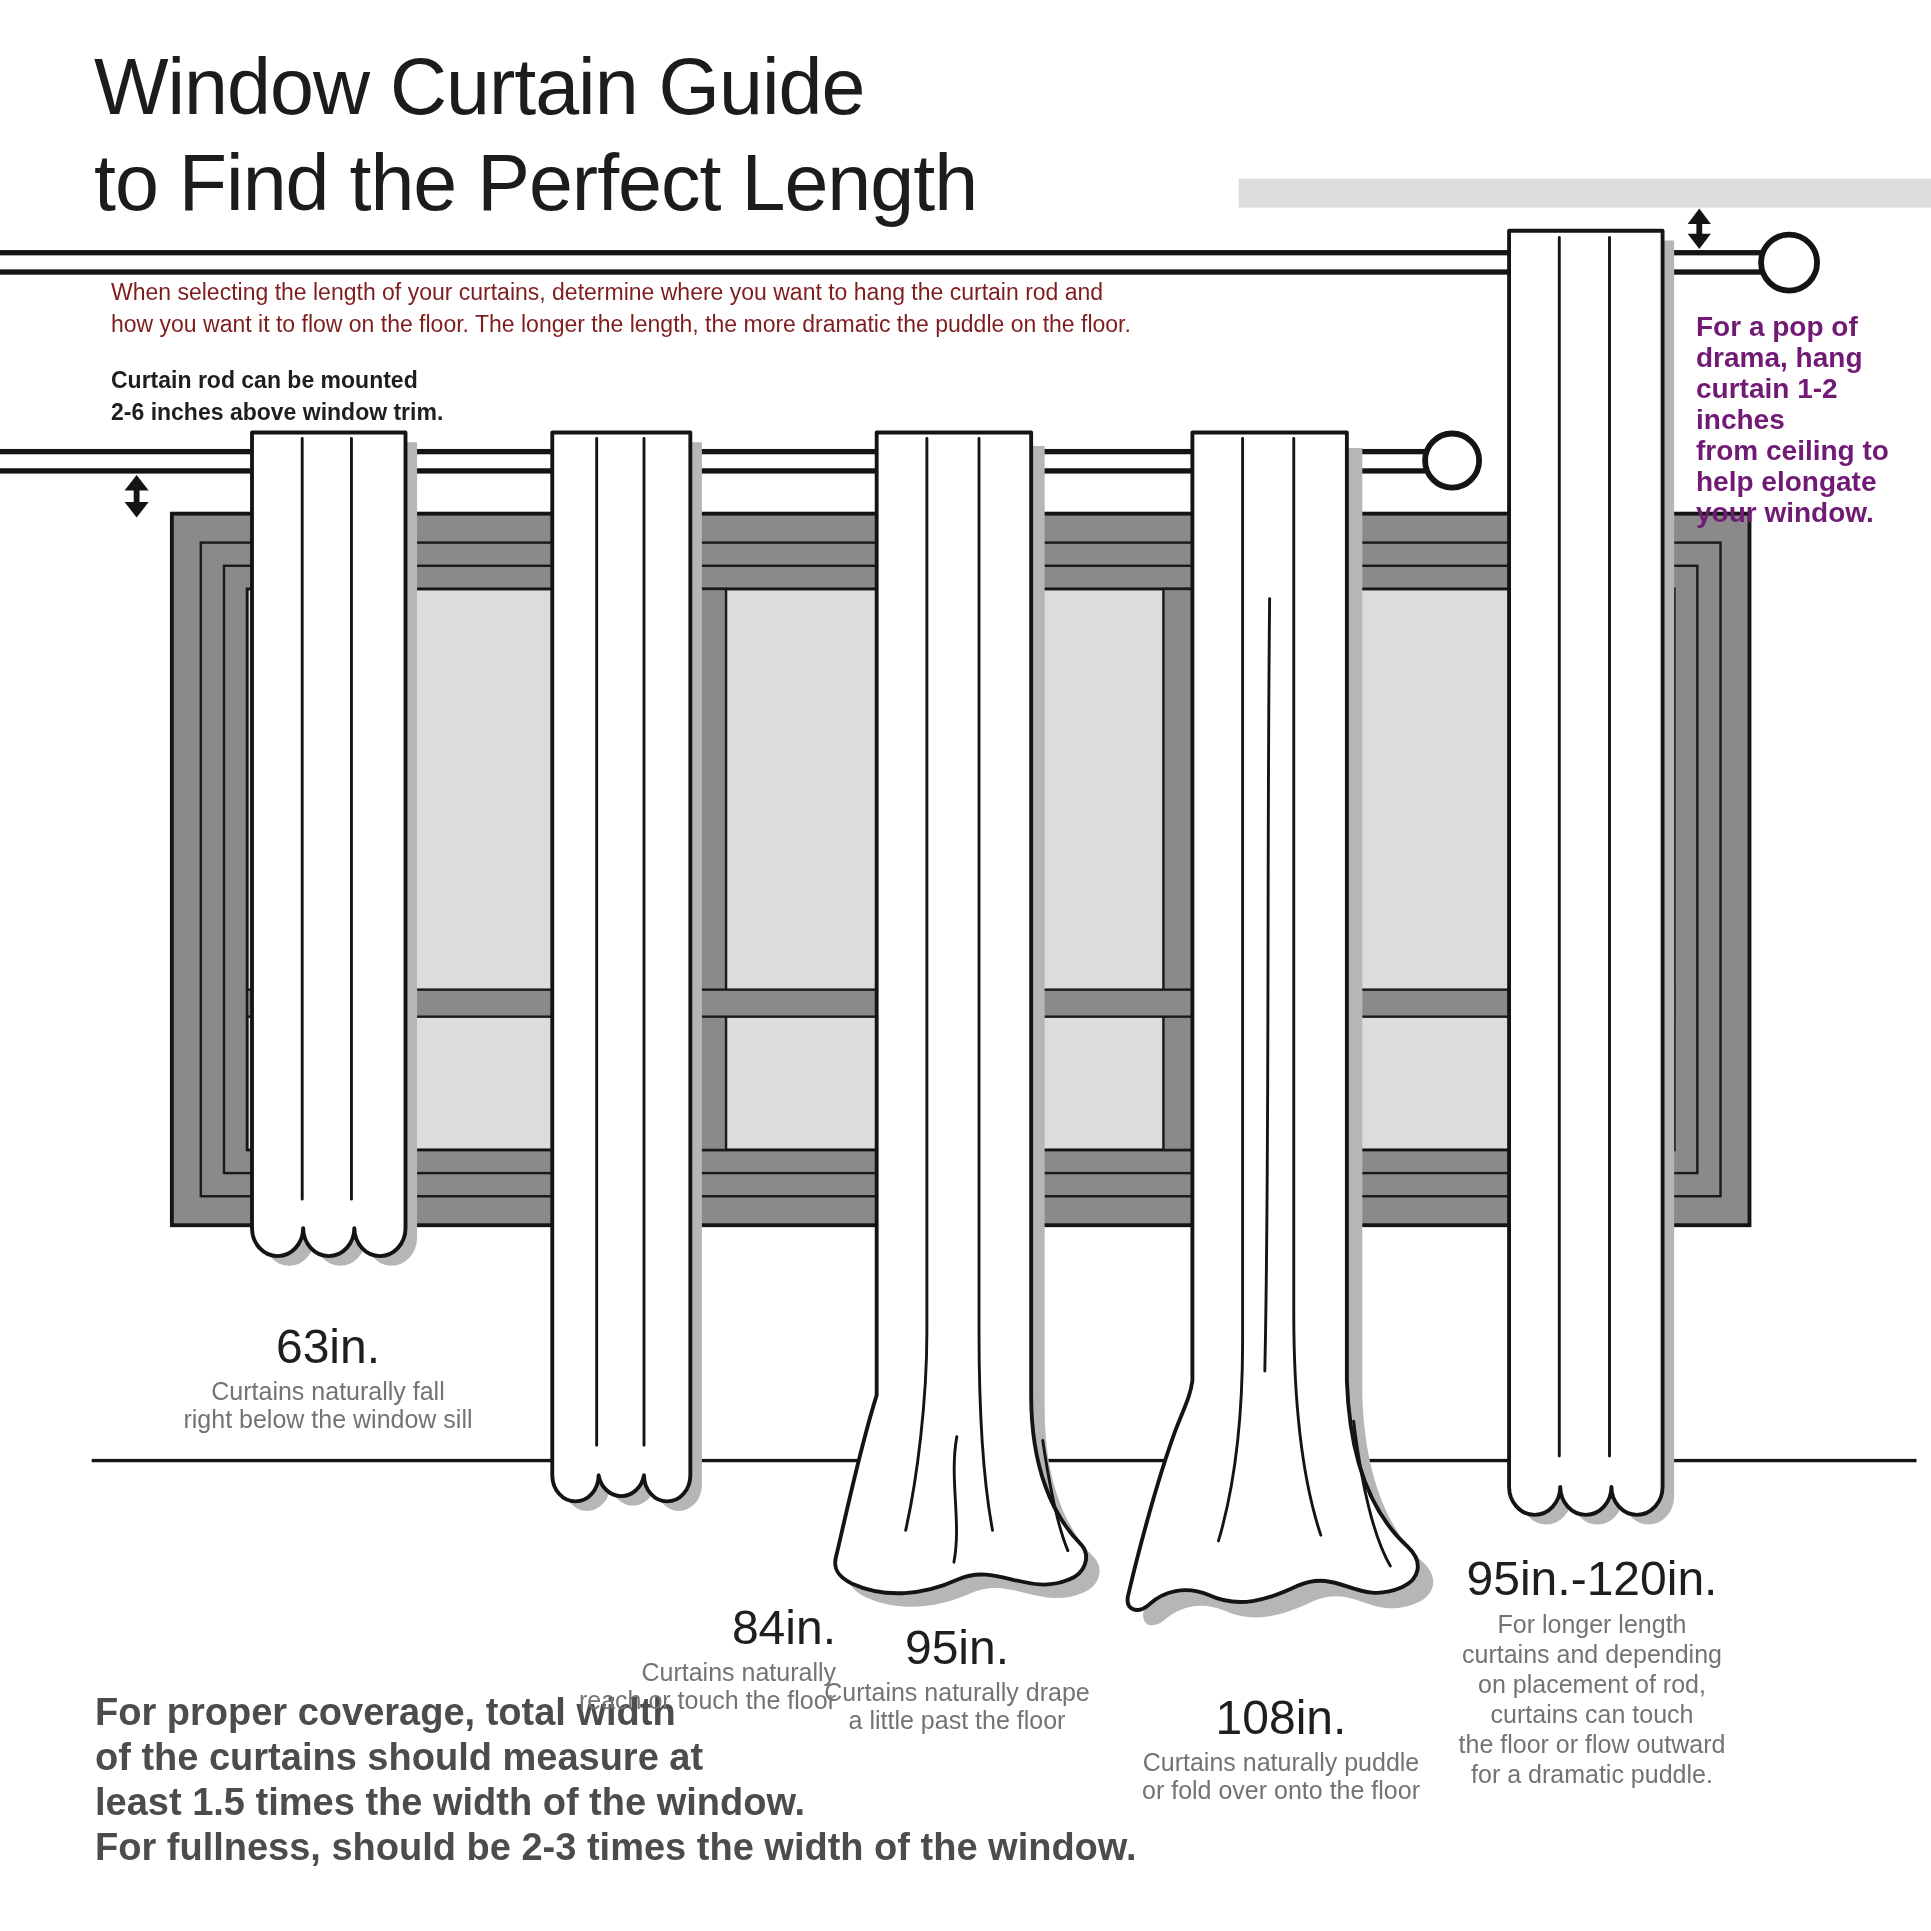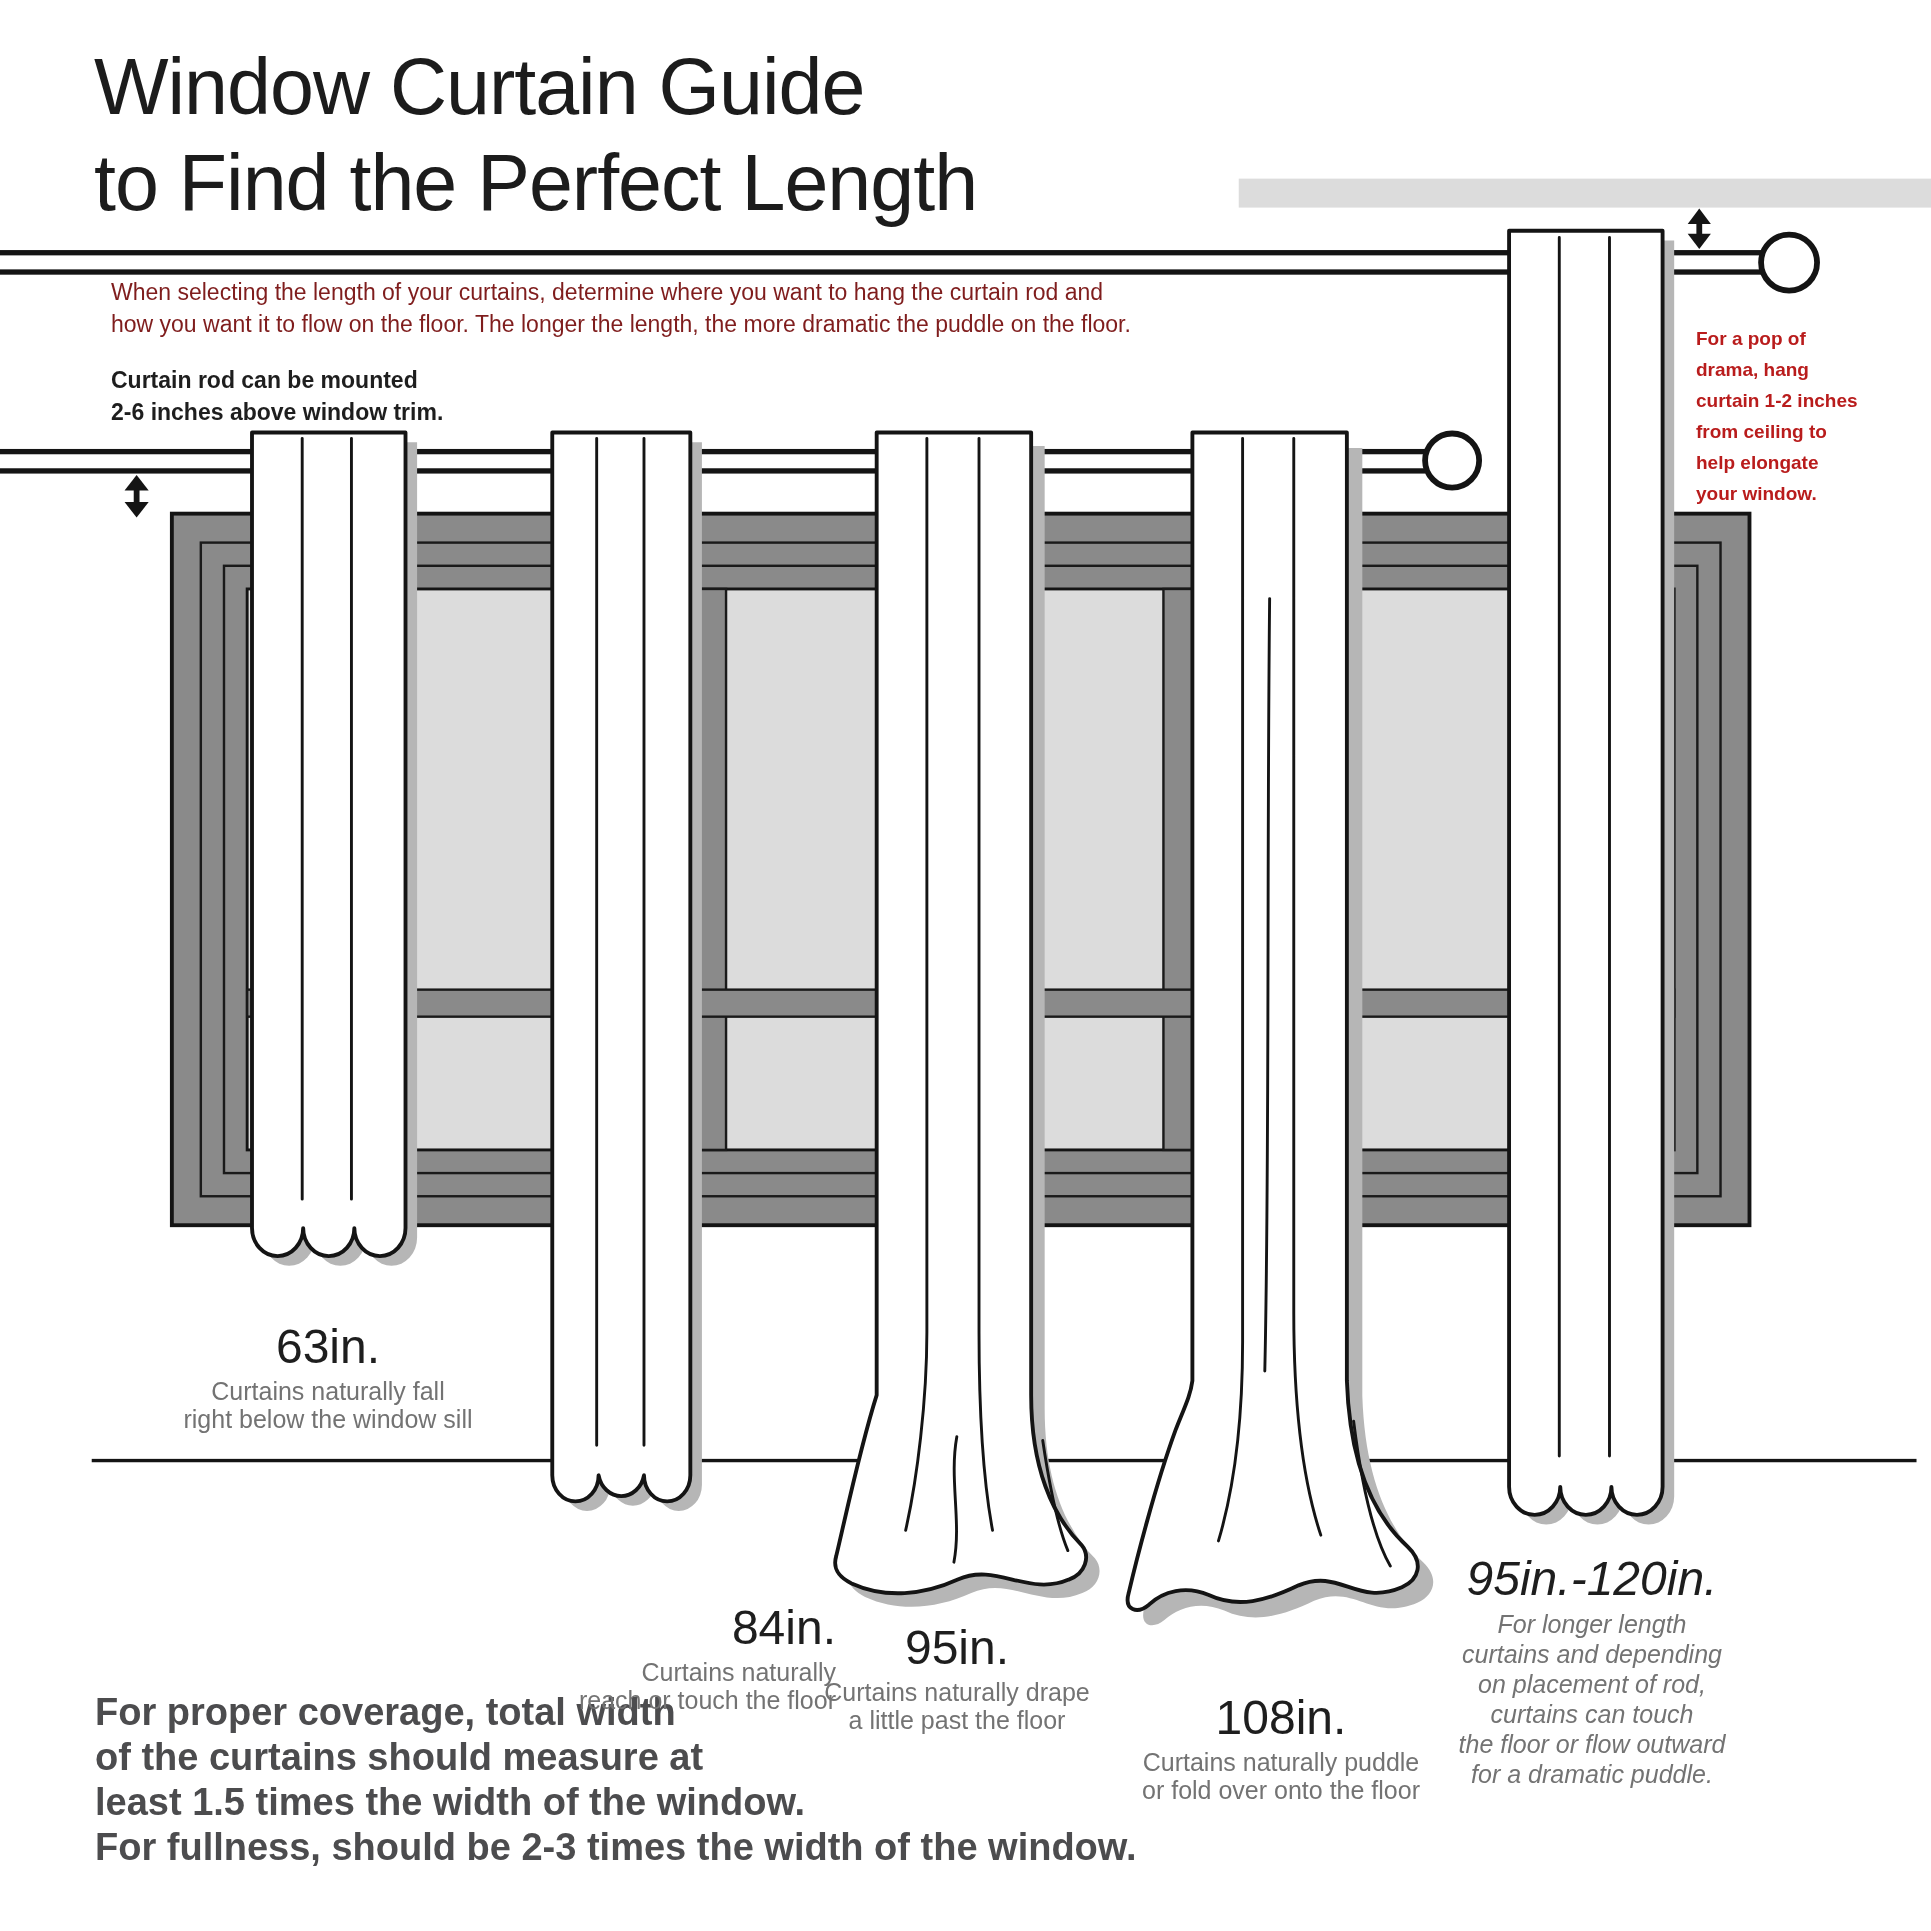--- a/index.html
+++ b/index.html
@@ -13,21 +13,21 @@
     left:94px;top:39px;font-size:79px;line-height:96px;letter-spacing:-1px;
     color:#1c1c1c;font-weight:400;
   }
   #intro{
     left:111px;top:276px;font-size:23px;line-height:32px;color:#7f1d1d;
   }
   #rod-note{
     left:111px;top:364px;font-size:23px;line-height:32px;color:#1e1e1e;font-weight:bold;
   }
   #ceiling-tip{
-    left:1696px;top:311px;font-size:19px;line-height:31px;color:#b91c1c;font-weight:bold;width:232px;margin-top:12px;
+    left:1696px;top:311px;font-size:28px;line-height:31px;color:#701a75;font-weight:bold;width:232px;
   }
   #coverage-note{
     left:95px;top:1690px;font-size:38px;line-height:45px;color:#4c4c4e;font-weight:bold;
   }
   .len-label{width:386px;text-align:center;}
   .len-size{font-size:48px;color:#1e1e1e;line-height:52px;}
   .len-desc{font-size:25px;line-height:28px;color:#737373;margin-top:3.9px;}
   #label-95-120 .len-desc{line-height:30px;}
   #diagram{left:0;top:0;width:1931px;height:1931px;}
 </style>
@@ -157,21 +157,21 @@
   <div class="len-desc pre">Curtains naturally drape
 a little past the floor</div>
 </div>
 
 <div id="label-108" class="abs len-label" style="left:1088px;top:1692px;">
   <div class="len-size">108in.</div>
   <div class="len-desc pre">Curtains naturally puddle
 or fold over onto the floor</div>
 </div>
 
-<div id="label-95-120" class="abs len-label" style="left:1399px;top:1553px;font-style:italic;">
+<div id="label-95-120" class="abs len-label" style="left:1399px;top:1553px;">
   <div class="len-size">95in.-120in.</div>
   <div class="len-desc pre">For longer length
 curtains and depending
 on placement of rod,
 curtains can touch
 the floor or flow outward
 for a dramatic puddle.</div>
 </div>
 
 

